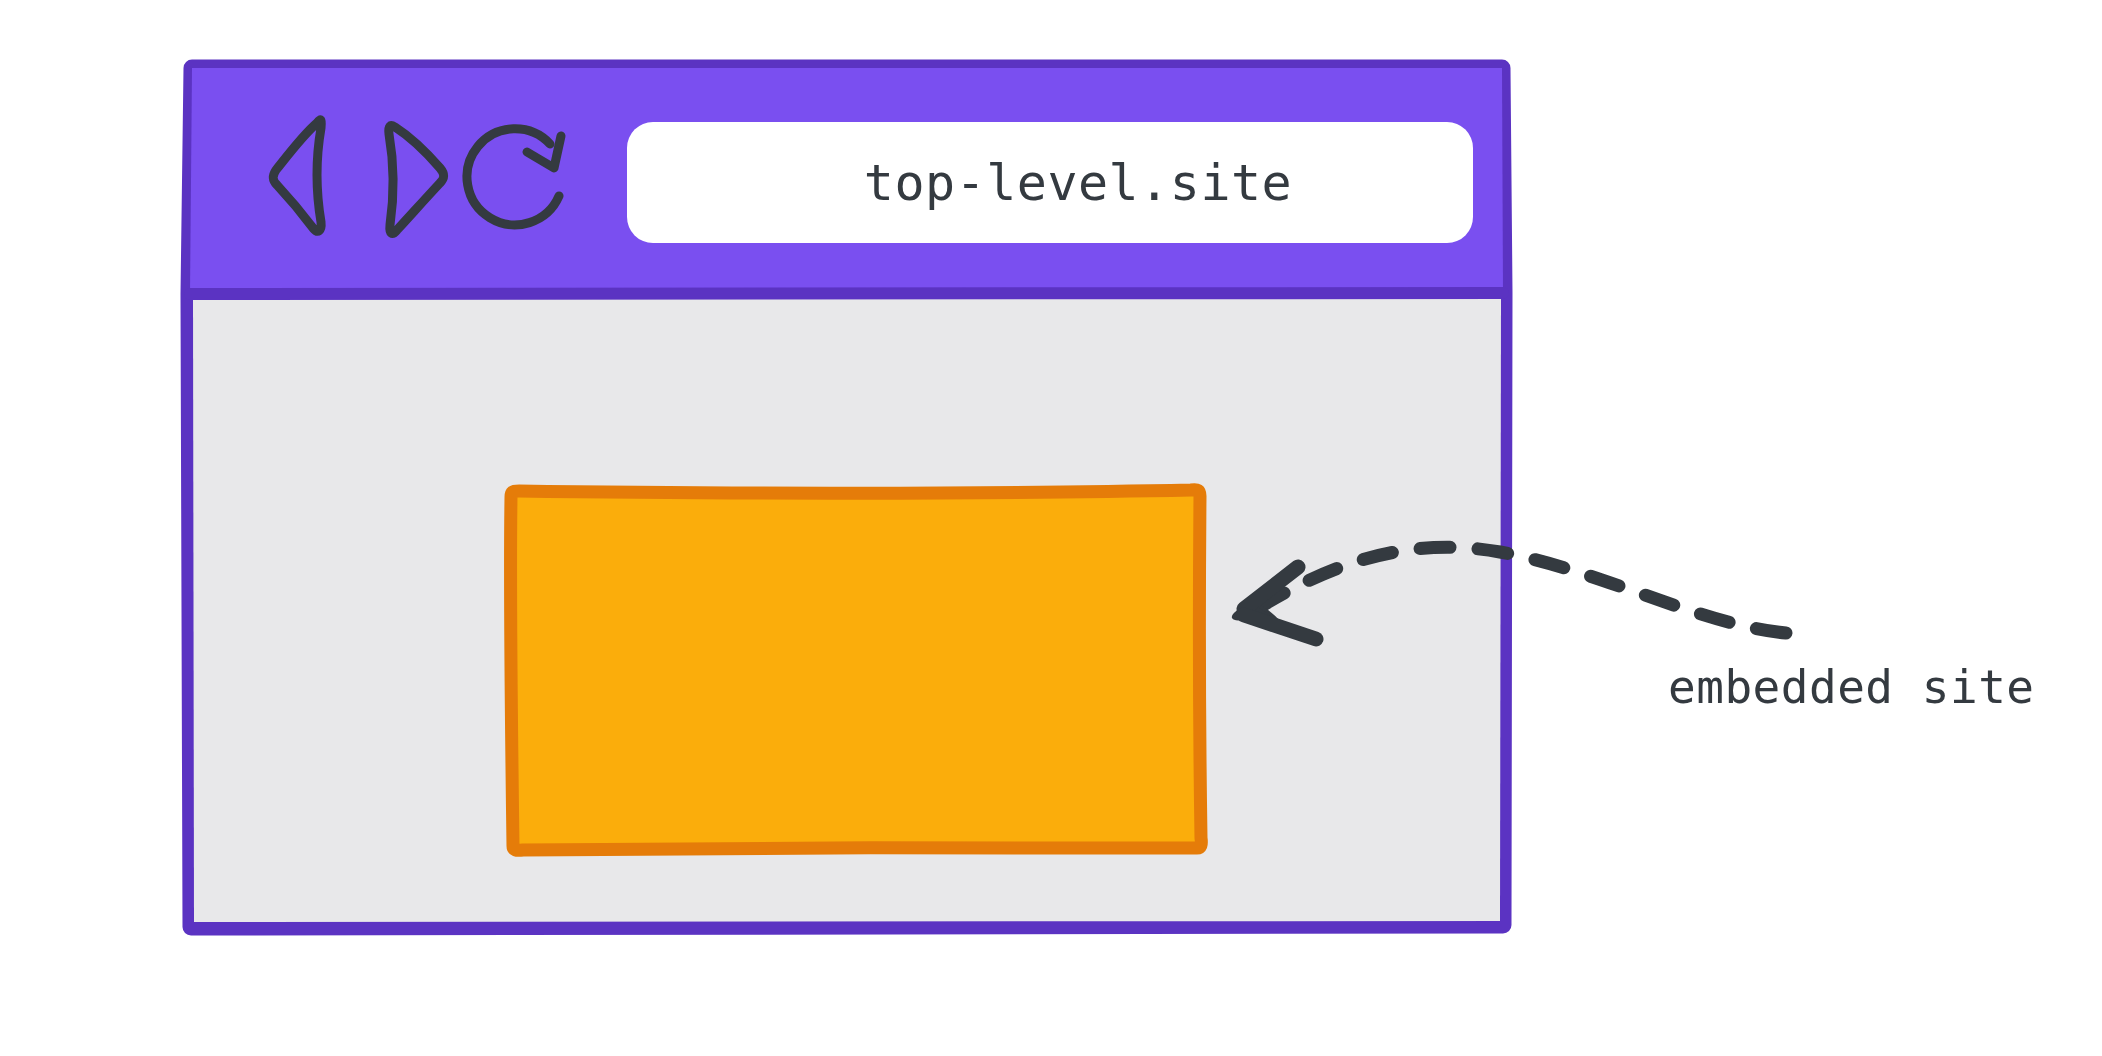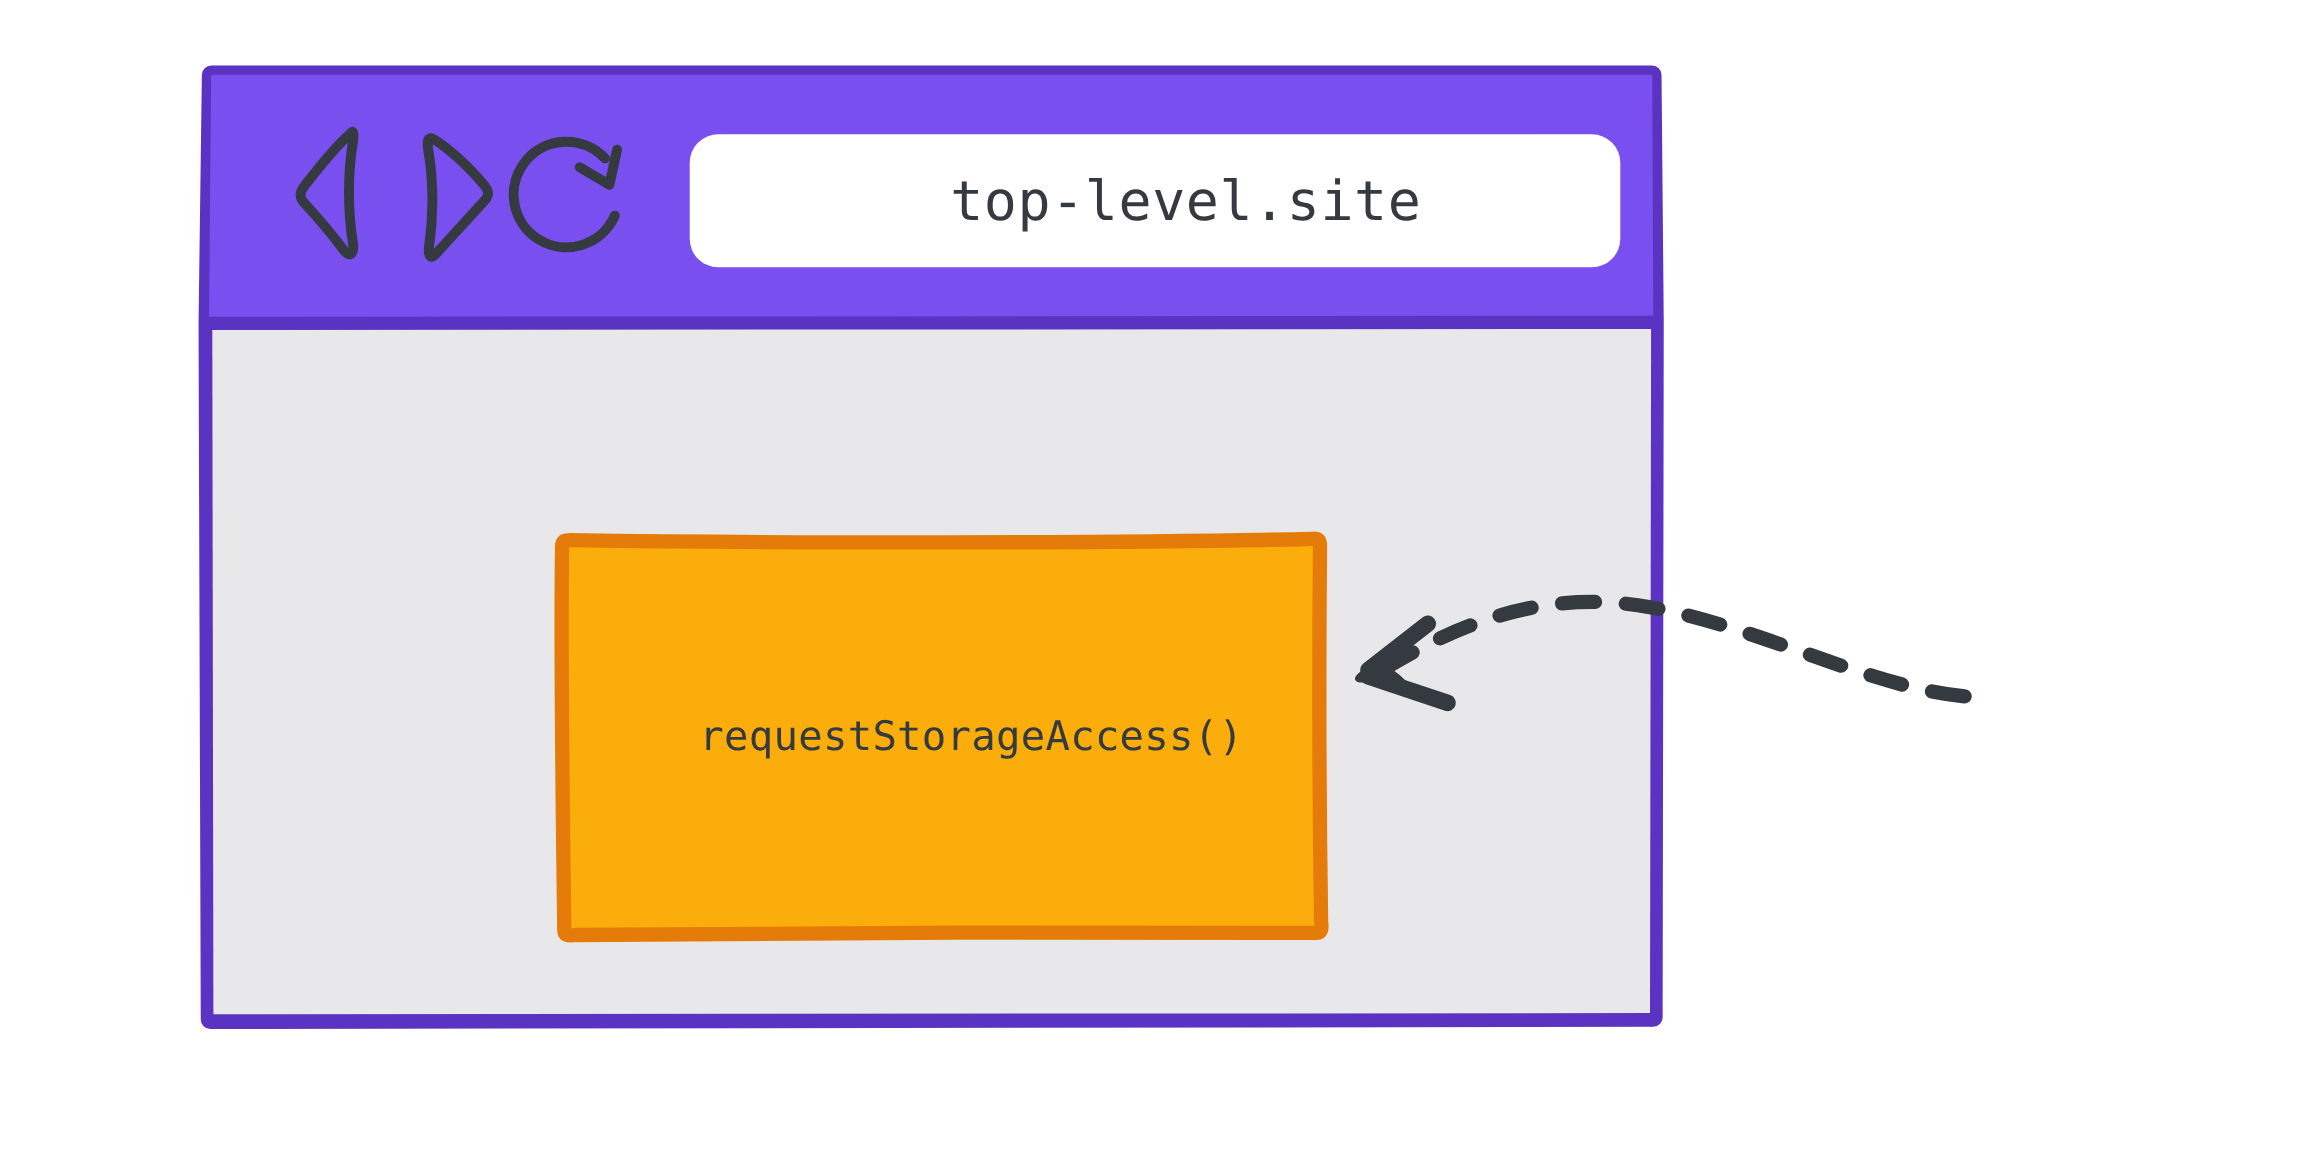--- a/index.html
+++ b/index.html
@@ -144,16 +144,16 @@
                C 1281 630 1283 627 1279 622
                C 1270 612 1258 604 1250 603 Z" fill="#343a40" stroke="#343a40" stroke-width="3" stroke-linejoin="round"></path>
       <path d="M 1244 609 L 1298 567" fill="none" stroke="#343a40" stroke-width="15" stroke-linecap="round"></path>
       <path d="M 1244 615 L 1316 639" fill="none" stroke="#343a40" stroke-width="15" stroke-linecap="round"></path>
     </g>
 
   </svg>
 
   <div class="txt" id="url-text">top-level.site</div>
 
-  <div class="txt" id="iframe-text">requestStorageAccess()</div>
 
+  <div class="txt" id="annotation-text">embedded site</div>
 
 </div>
 
 </body></html>

